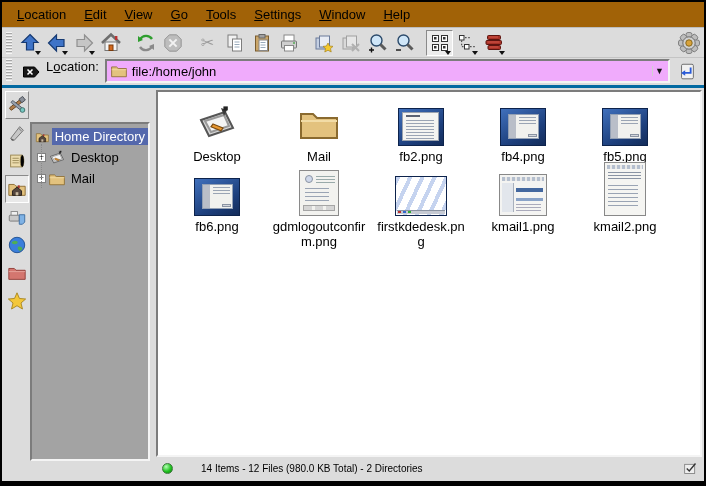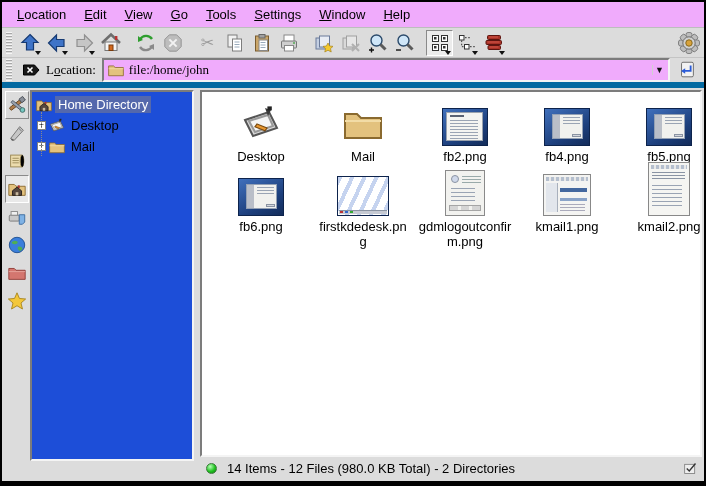--- a/index.html
+++ b/index.html
@@ -6,75 +6,75 @@
   html,body { background:#fff; }
   body { font-family:"Liberation Sans", sans-serif; }
   .window {
     width:706px; height:486px;
     border:2px solid #000; border-bottom:5px solid #000;
     background:#dcdcdc; display:flex; flex-direction:column;
     position:relative; overflow:hidden;
   }
   
   .menubar { height:26px; display:flex; align-items:center; padding-left:6px;
-    background:#f0abfc; border-bottom:1px solid #bdbdbd; flex:0 0 auto; }
+    background:#a16207; border-bottom:1px solid #bdbdbd; flex:0 0 auto; }
   .menu-item { font-size:13px; color:#000; padding:3px 9px; cursor:default; }
   .menu-item u { text-decoration:underline; }
   
   .toolbar { height:30px; display:flex; align-items:center; padding:1px 2px;
     border-bottom:1px solid #c4c4c4; flex:0 0 auto; }
   .handle { width:6px; height:22px; margin:0 4px 0 2px;
     background:repeating-linear-gradient(180deg,#f6f6f6 0 1px,#a8a8a8 1px 2px,#dcdcdc 2px 3px); }
   .tb { width:27px; height:26px; border:1px solid transparent; background:transparent;
     display:flex; align-items:center; justify-content:center; position:relative; padding:0; }
   .tb.pressed { border-color:#8a8a8a #ffffff #ffffff #8a8a8a; background:#ececec; }
   .tb .dd { position:absolute; right:1px; bottom:0; width:0; height:0;
     border-left:3px solid transparent; border-right:3px solid transparent; border-top:4px solid #101010; }
   .gap { width:8px; }
   .spacer { flex:1; }
   .glyph { font-size:16px; line-height:1; }
   
-  .locbar { height:30px; display:flex; align-items:center; padding:1px 4px 1px 2px;
-    border-bottom:6px solid #0369a1; flex:0 0 auto; gap:4px;font-family:Liberation Serif, serif; }
+  .locbar { height:30px; display:flex; padding:1px 4px 1px 2px;
+    border-bottom:3px solid #0369a1; flex:0 0 auto; gap:4px; }
   .loc-label { font-size:13px; color:#000; margin-right:2px; }
   .combo { flex:1; height:24px; background:#f0abfc; display:flex; align-items:center;
     border:2px solid; border-color:#7c7c7c #f4f4f4 #f4f4f4 #7c7c7c; padding:0 2px 0 3px; }
   .combo .txt { font-size:13px; color:#000; flex:1; margin-left:4px; }
   .combo .arrow { width:14px; text-align:center; font-size:9px; color:#111; border-left:1px solid #d0d0d0; }
   
   .main { flex:1; display:flex; padding:2px; min-height:0; }
   .tabstrip { width:26px; flex:0 0 auto; display:flex; flex-direction:column; align-items:center;
     padding-top:1px; background:#dcdcdc; }
   .stab { width:24px; height:28px; display:flex; align-items:center; justify-content:center;
     border:1px solid transparent; background:transparent; padding:0; }
   .stab.raised { border-color:#ffffff #8a8a8a #8a8a8a #ffffff; }
   .stab.active { border-color:#8a8a8a #ffffff #ffffff #8a8a8a; background:#e9e9e9; }
-  .treepanel { width:164px; flex:0 0 auto; background:#1d4ed8; margin-bottom:18px;
-    border:2px solid; border-color:#7c7c7c #f4f4f4 #f4f4f4 #7c7c7c; padding:2px 0 0 2px; position:relative; }
+  .treepanel { width:120px; flex:0 0 auto; background:#a3a3a3; margin-bottom:18px;
+    border:2px solid; border-color:#7c7c7c #f4f4f4 #f4f4f4 #7c7c7c; padding:2px 0 0 2px; position:relative;margin-top:32px; }
   .trow { display:flex; align-items:center; height:21px; font-size:13px; color:#000; white-space:nowrap; }
   .trow .lbl { padding:1px 3px; }
   .trow.selected .lbl { background:#5468ac; color:#fff; }
   .expander { width:9px; height:9px; border:1px solid #808080; background:#fff; color:#000;
     font-size:9px; line-height:7px; text-align:center; margin:0 2px 0 3px; flex:0 0 auto; }
   .tguide { position:absolute; left:9px; top:20px; height:44px; border-left:1px dotted #8a8a8a; }
   .splitter { width:6px; flex:0 0 auto; }
   .viewcol { flex:1; display:flex; flex-direction:column; min-width:0; }
   .iconview { flex:1; background:#fff; border:2px solid; border-color:#7c7c7c #f4f4f4 #f4f4f4 #7c7c7c;
     overflow:hidden; }
   .grid { display:grid; grid-template-columns:repeat(5,102px); padding:8px 0 0 8px; row-gap:6px; }
   .fi { display:flex; flex-direction:column; align-items:center; }
   .fi .ic { height:46px; display:flex; align-items:flex-end; justify-content:center; }
   .fi .lb { font-size:13px; color:#000; margin-top:3px; text-align:center; max-width:98px;
     word-break:break-all; line-height:15px; padding:0 2px; }
   .fi .lb.focused { outline:1px dotted #444; }
   
   .statusbar { height:22px; display:flex; align-items:center; padding:0 4px 0 6px; gap:10px; flex:0 0 auto; }
   .led { width:11px; height:11px; border-radius:50%;
     background:radial-gradient(circle at 35% 30%, #b6ffb6, #21c321 55%, #0a7d0a); border:1px solid #3a7a3a; }
-  .status-text { font-size:13px; color:#000; flex:1; }
+  .status-text { font-size:10px; color:#000; flex:1; margin-left:18px; }
   
   .th { position:relative; border:1px solid #0d234c; }
   .thA,.thW,.thB { width:46px; height:38px; background:linear-gradient(150deg,#4070bc 0%,#1d3f7c 65%,#132c5a 100%); }
   .th i { position:absolute; display:block; }
   .thA .dlg,.thW .dlg { left:7px; top:5px; right:6px; bottom:6px; background:#f1f1ee; border:1px solid #93a0b4; }
   .thA .col,.thW .col { left:8px; top:6px; width:7px; bottom:7px; background:#b9bec8; }
   .thA .lines,.thW .lines { left:18px; top:8px; right:9px; height:9px;
     background:repeating-linear-gradient(#9aa4b4 0 1px,transparent 1px 3px); }
   .thA .logo { left:17px; bottom:12px; right:10px; height:6px;
     background:linear-gradient(90deg,#2a5fb0,#8db2e2); border:1px solid #48648e; }
@@ -495,39 +495,39 @@
                   <i class="btn"></i>
                 </div>
               </div>
             <div class="lb">fb6.png</div>
           </div>
 
 
 
           <div class="fi">
             <div class="ic">
-                <div class="th thD">
-                  <i class="streaks"></i>
-                  <i class="bar"></i>
-                  <i class="dots"></i>
-                </div>
-              </div>
-            <div class="lb">firstkdedesk.png</div>
-          </div>
-
-          <div class="fi">
-            <div class="ic">
                 <div class="th thG">
                   <i class="ico"></i>
                   <i class="lines"></i>
                   <i class="radios"></i>
                   <i class="btns"></i>
                 </div>
               </div>
             <div class="lb">gdmlogoutconfirm.png</div>
+          </div>
+
+          <div class="fi">
+            <div class="ic">
+                <div class="th thD">
+                  <i class="streaks"></i>
+                  <i class="bar"></i>
+                  <i class="dots"></i>
+                </div>
+              </div>
+            <div class="lb">firstkdedesk.png</div>
           </div>
 
           <div class="fi">
             <div class="ic">
                 <div class="th thM">
                   <i class="tbx"></i>
                   <i class="lp"></i>
                   <i class="hb1"></i>
                   <i class="hb2"></i>
                   <i class="lines"></i>

